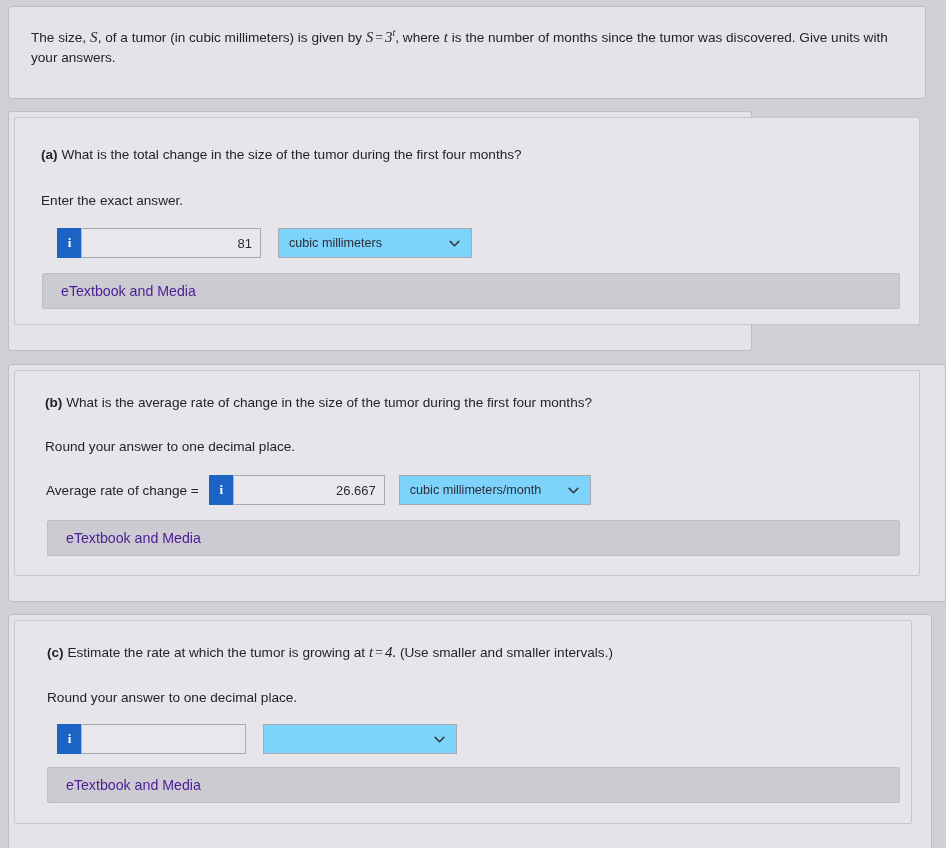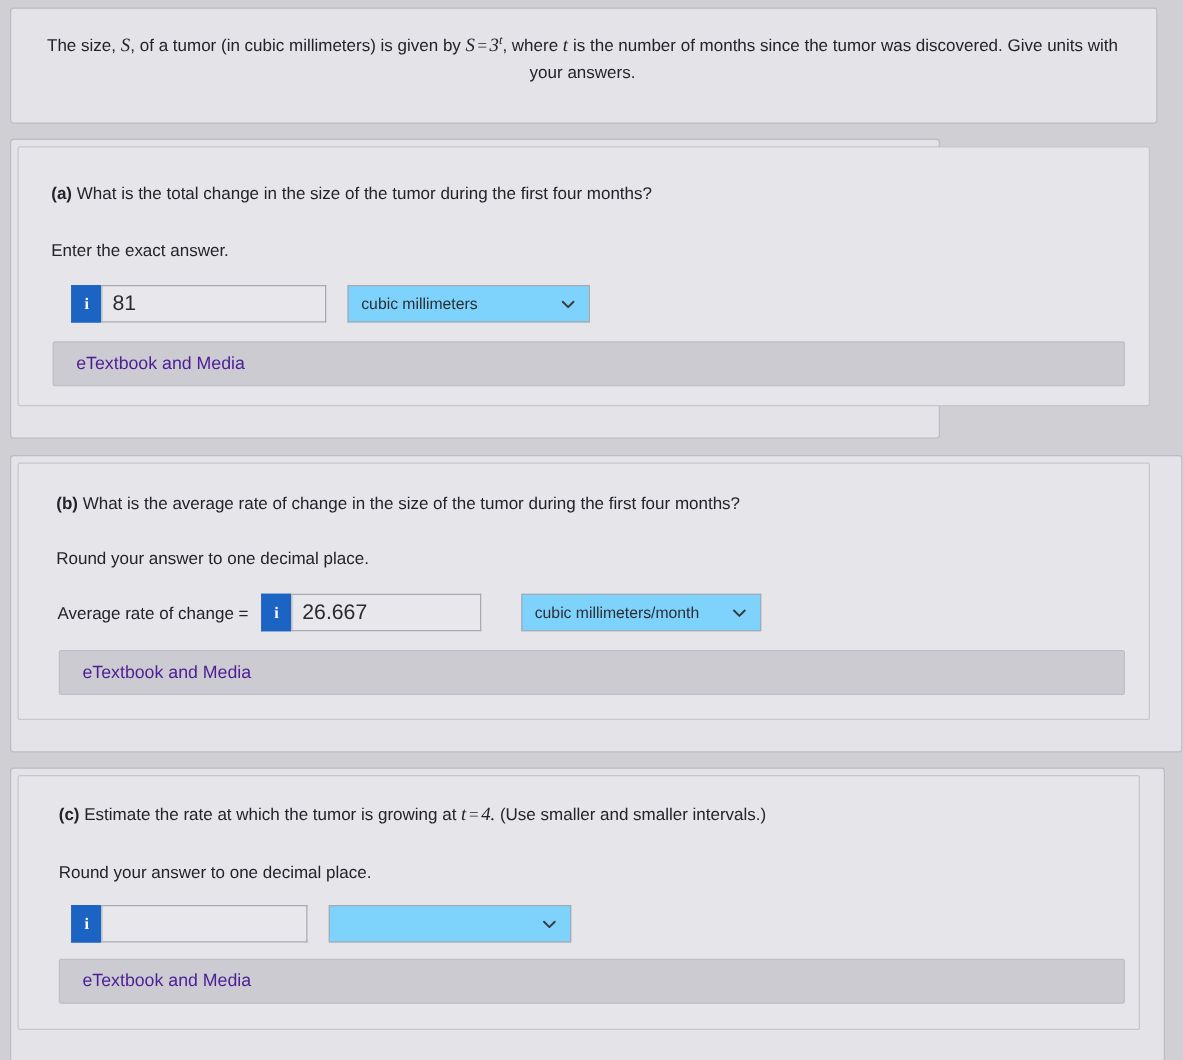--- a/index.html
+++ b/index.html
@@ -44,21 +44,20 @@
 
   
   .stem {
     position: absolute;
     left: 22px;
     top: 18px;
     right: 24px;
     line-height: 1.5;
     font-size: 13.6px;
     color: #23232a;
-    text-align: center;
   }
   .mathvar {
     font-family: "Liberation Serif", serif;
     font-style: italic;
     font-size: 15px;
     letter-spacing: .2px;
   }
   .mathexp {
     font-family: "Liberation Serif", serif;
     font-style: italic;
@@ -116,24 +115,25 @@
     cursor: pointer;
     user-select: none;
   }
   .text-input {
     height: 30px;
     background: #e8e8ec;
     border: 1px solid #a9a9b2;
     border-left: 1px solid #b4b4bc;
     padding: 0 8px;
     font-family: "Liberation Sans", sans-serif;
-    font-size: 17px;
+    font-size: 13px;
     color: #2b2b30;
     line-height: 28px;
     outline: none;
+    text-align: right;
   }
   .text-input::placeholder { color: #8d8d96; }
 
   
   .unit-select {
     position: relative;
     height: 30px;
     background: #7dd3fc;
     border: 1px solid #a9a9b2;
     display: flex;
@@ -222,21 +222,21 @@
     <div class="qtext" style="left:36px; top:72px;">
       <span>Round your answer to one decimal place.</span>
     </div>
 
     <div class="answer-row" style="left:37px; top:110px;">
       <span class="prefix-label">Average rate of change  =</span>
       <div class="field-group">
         <div class="info-badge">i</div>
         <input class="text-input" type="text" style="width: 152px;" value="26.667">
       </div>
-      <div class="unit-select" style="margin-left:32px; width:192px;">
+      <div class="unit-select" style="margin-left:14px; width:192px;">
         <span class="sel-text">cubic millimeters/month</span>
         <span class="chev">
           <svg viewBox="0 0 13 13" width="13" height="13">
             <path d="M2.2 4.4 L6.5 8.7 L10.8 4.4" fill="none" stroke="#3a3a42" stroke-width="1.6" stroke-linecap="round" stroke-linejoin="round"></path>
           </svg>
         </span>
       </div>
     </div>
 
     <div class="etext-bar" style="left:38px; top:155px; width:853px;">

